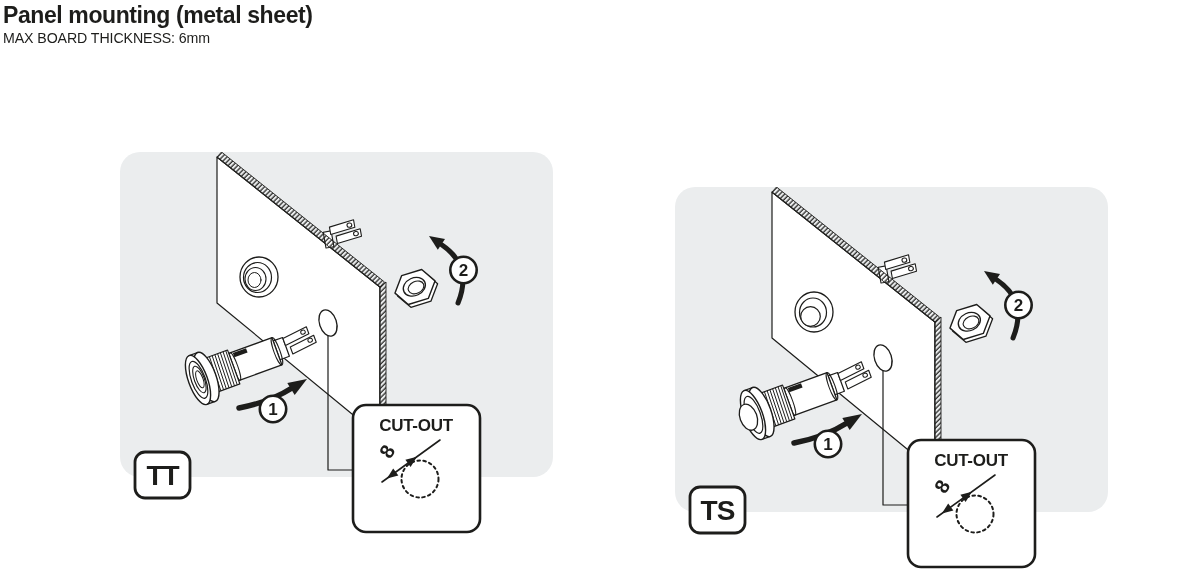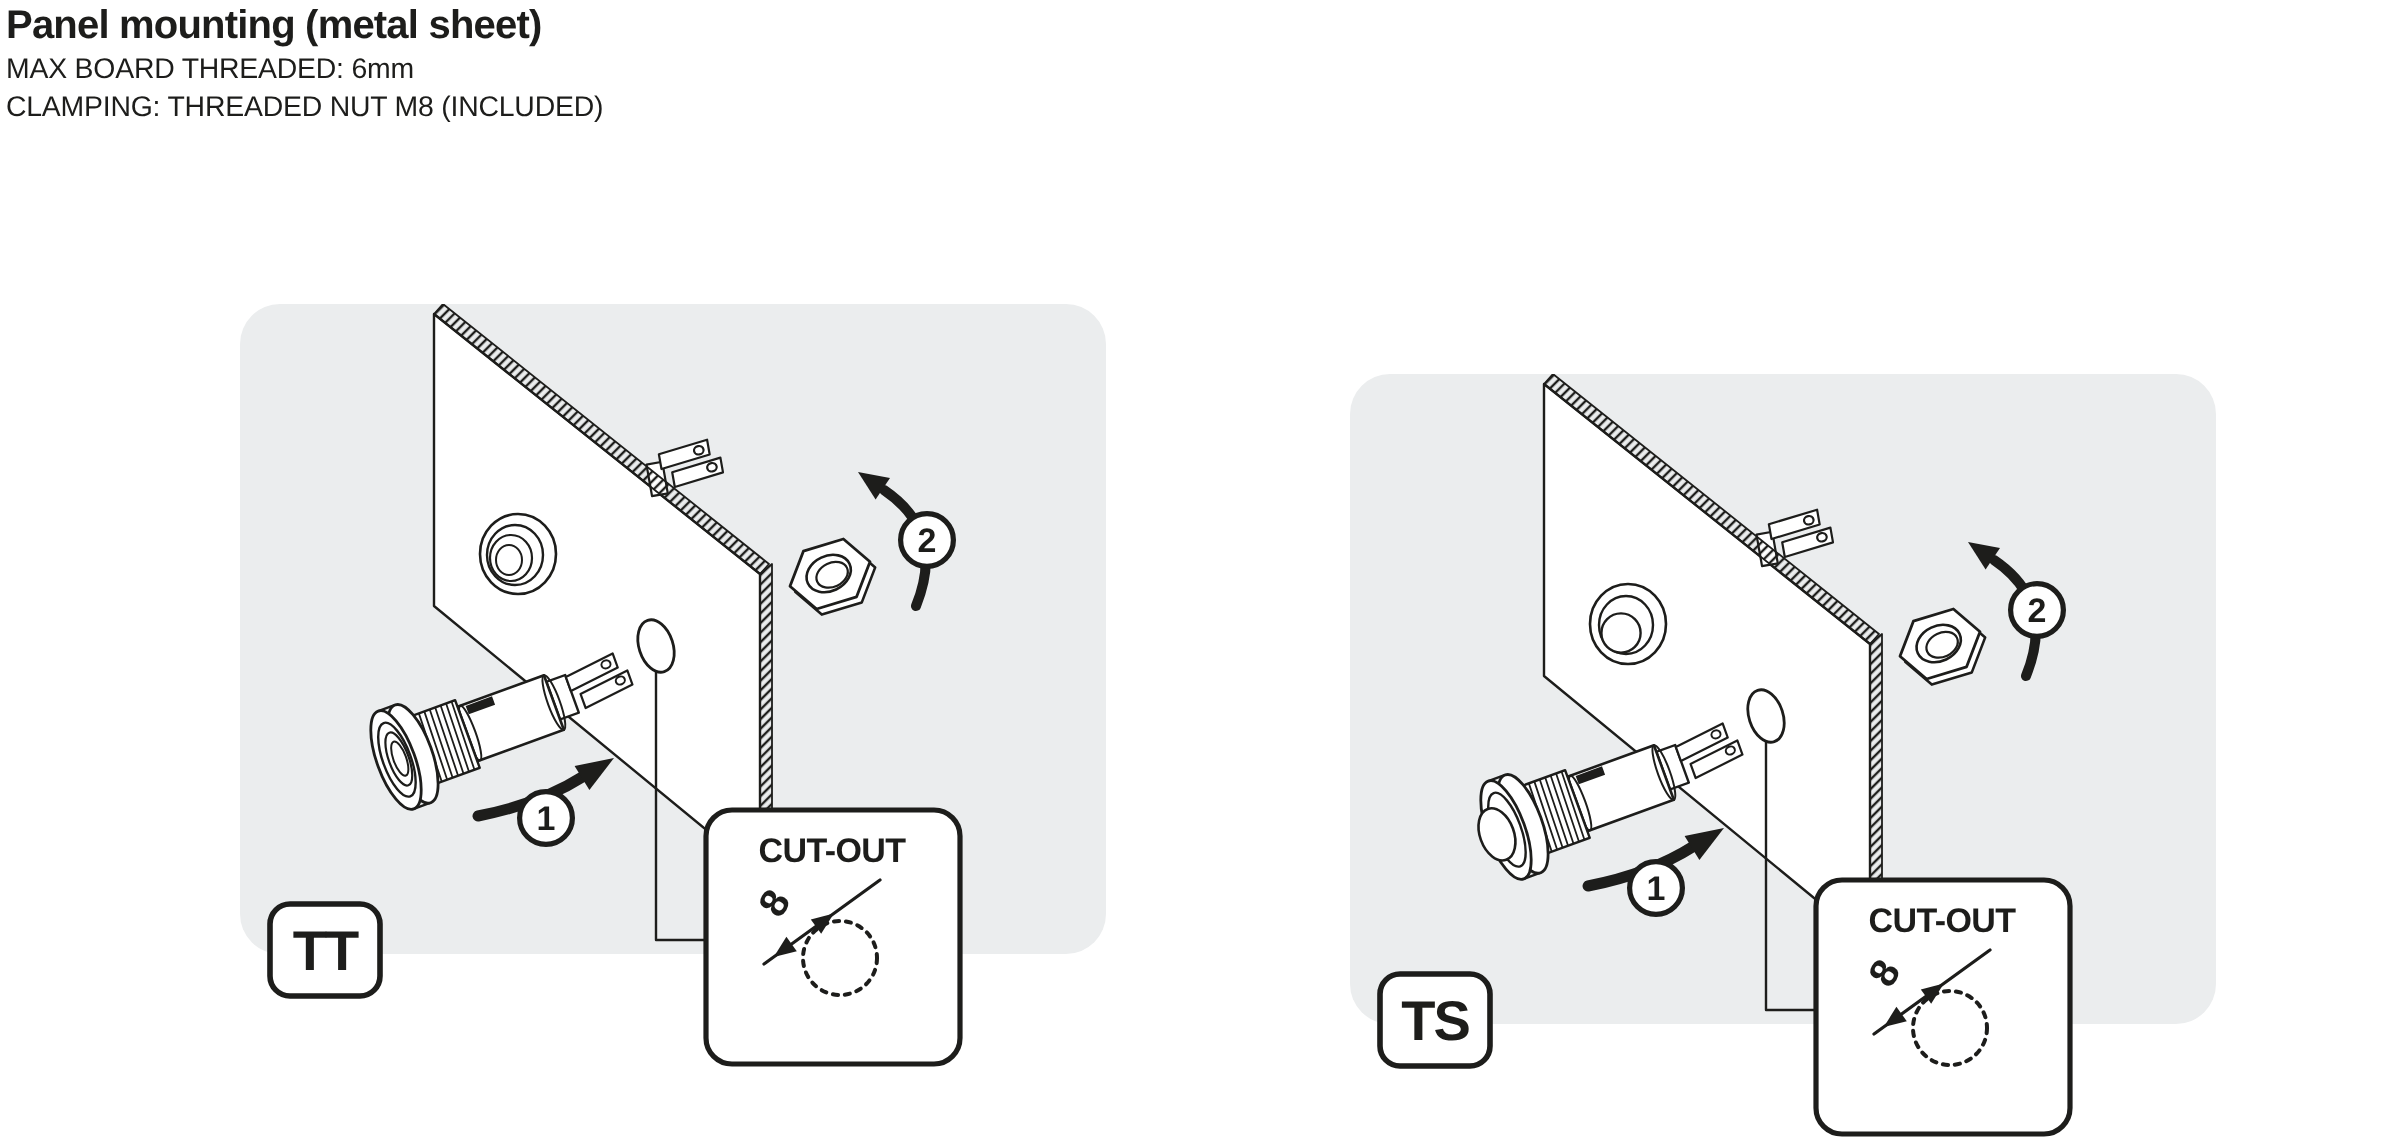--- a/index.html
+++ b/index.html
@@ -1,42 +1,41 @@
 <!DOCTYPE html>
 <html style="--ink: #1d1d1b; --tile: #ebedee; --paper: #ffffff;"><head>
 <meta charset="utf-8">
 <style>
   :root{ --ink:#1d1d1b; --tile:#ebedee; --paper:#ffffff; }
   html,body{margin:0;padding:0;background:#fff;}
   .stage{position:relative;width:1200px;height:570px;background:var(--paper);overflow:hidden;
          font-family:"Liberation Sans",sans-serif;color:var(--ink);}
   .hdr{position:absolute;left:3px;top:3px;}
-  .hdr h1{margin:0 0 2px 0;font-size:20px;font-weight:bold;letter-spacing:-0.4px;line-height:1.05;}
+  .hdr h1{margin:0 0 2px 0;font-size:23px;font-weight:bold;letter-spacing:-0.4px;line-height:1.05;text-align:center;}
   .spec{font-size:14.2px;line-height:1.33;letter-spacing:-0.1px;white-space:pre-wrap;}
   .spec b{font-weight:normal;}
   .diagram{position:absolute;}
   .diagram svg{display:block;color:var(--ink);}
   .diagram text{font-family:"Liberation Sans",sans-serif;font-weight:bold;fill:var(--ink);stroke:none;}
   text.badge-num{font-size:17px;}
   text.cutout-title{font-size:17px;letter-spacing:-0.3px;}
   text.dim{font-size:20px;}
   text.variant{font-size:28px;letter-spacing:-1px;}
   .tile{fill:var(--tile);stroke:none;}
   .d-tt{left:120px;top:152px;}
   .d-ts{left:675px;top:187px;}
 </style>
 </head>
 <body>
 
 <div class="stage">
 
   <header class="hdr">
     <h1>Panel mounting (metal sheet)</h1>
-    <div class="spec"><span>MAX BOARD THREADED: </span><b>6mm</b></div>
-    <div class="spec"><span>CLAMPING: </span><b>THREADED NUT M8</b><span> (INCLUDED)</span></div>
+    <div class="spec"><span>MAX BOARD THICKNESS: </span><b>6mm</b></div>
   </header>
 
   <div class="diagram d-tt">
     <svg width="445" height="390" viewBox="0 0 445 390">
       <defs>
         <pattern id="hz0" patternUnits="userSpaceOnUse" width="3.4" height="3.4" patternTransform="rotate(45)">
           <line x1="1" y1="0" x2="1" y2="3.4" stroke="currentColor" stroke-width="1.2"></line>
         </pattern>
       </defs>
       <rect class="tile" x="0" y="0" width="433" height="325" rx="20"></rect>

